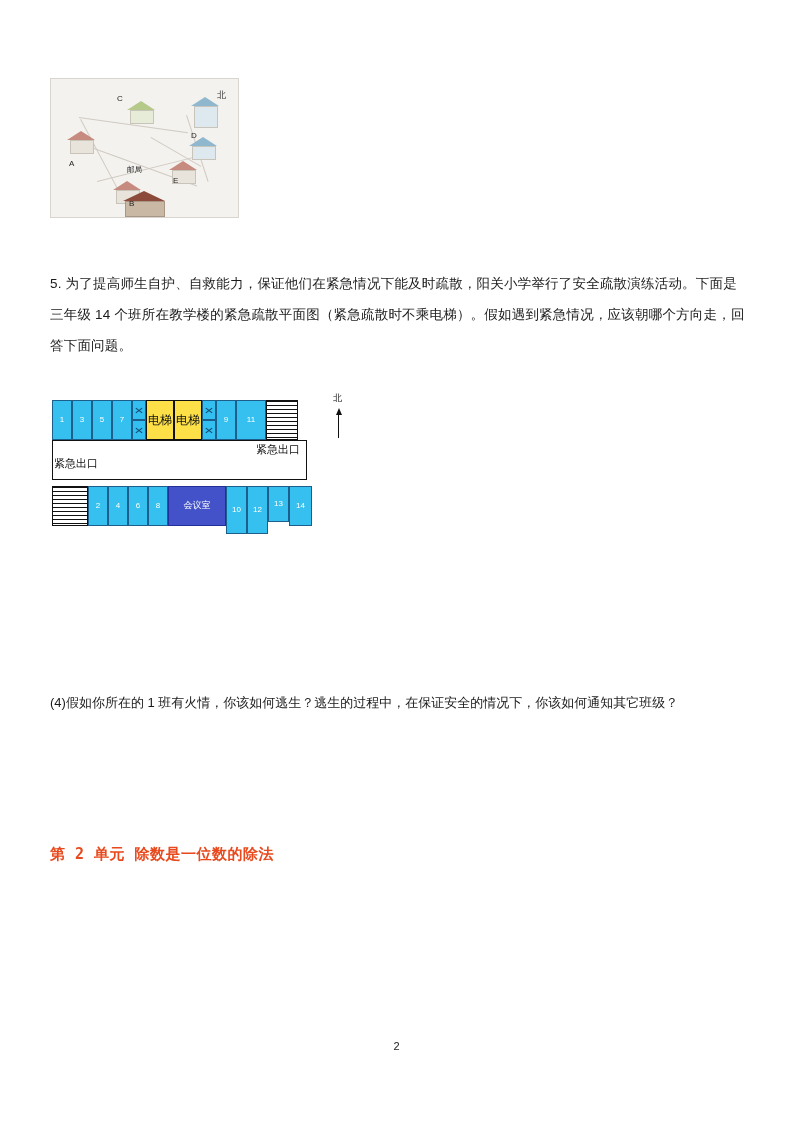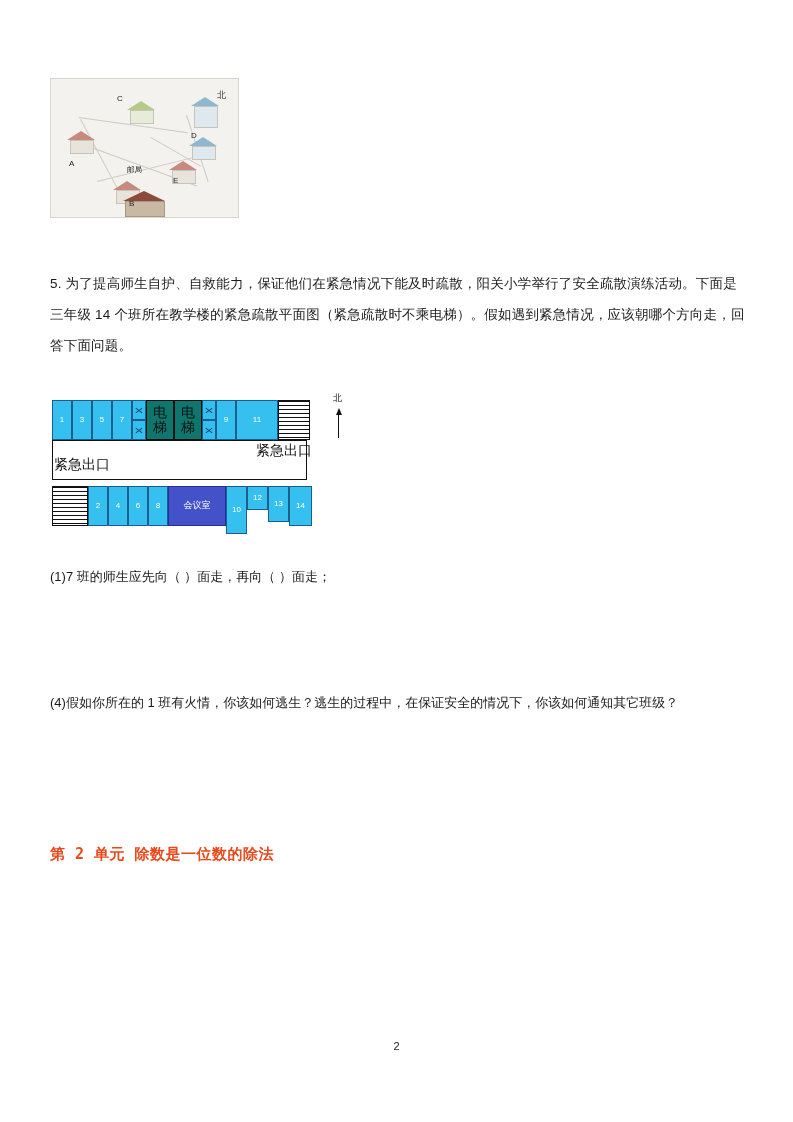--- a/index.html
+++ b/index.html
@@ -129,24 +129,24 @@
     background: #35c0f0;
     font-size: 8px;
     color: #ffffff;
     display: flex;
     align-items: center;
     justify-content: center;
     text-align: center;
     line-height: 1.05;
   }
   .cell.lift {
-    background: #0f766e;
+    background: #fde047;
     color: #111;
     border-color: #111;
-    font-size: 14px;
+    font-size: 12px;
     padding: 4px 1px;
   }
   .cell.meeting {
     background: #4352c8;
     color: #ffffff;
     font-size: 9px;
     border-color: #23309a;
   }
   .cell.x {
     background: #33bff0;
@@ -163,21 +163,21 @@
   .cell.x::before { transform: rotate(38deg); }
   .cell.x::after { transform: rotate(-38deg); }
   .stairs {
     box-sizing: border-box;
     border: 1px solid #111;
     background:
       repeating-linear-gradient(to bottom, #111 0px, #111 1px, #fff 1px, #fff 4px);
   }
   .fp-label {
     position: absolute;
-    font-size: 14px;
+    font-size: 11px;
     color: #111;
     white-space: nowrap;
   }
   .fp-north {
     position: absolute;
     font-size: 9px;
     color: #111;
   }
   .fp-arrow {
     position: absolute;
@@ -292,47 +292,46 @@
         <div class="cell x" style="width:14px;height:20px;"></div>
         <div class="cell x" style="width:14px;height:20px;"></div>
       </div>
       <div class="cell lift" style="width:28px;height:40px;">电梯</div>
       <div class="cell lift" style="width:28px;height:40px;">电梯</div>
       <div style="width:14px;height:40px;display:flex;flex-direction:column;">
         <div class="cell x" style="width:14px;height:20px;"></div>
         <div class="cell x" style="width:14px;height:20px;"></div>
       </div>
       <div class="cell" style="width:20px;height:40px;">9</div>
-      <div class="cell" style="width:42px;height:40px;text-align:center;">11</div>
+      <div class="cell" style="width:30px;height:40px;text-align:center;">11</div>
       <div class="stairs" style="width:32px;height:40px;"></div>
     </div>
 
     <div class="corridor" style="left:0px; top:48px; width:255px; height:40px;"></div>
 
     <div class="fp-label" style="left:2px; top:64px;">紧急出口</div>
     <div class="fp-label" style="left:204px; top:50px;">紧急出口</div>
 
     <div class="fp-row" style="left:0px; top:94px;">
       <div class="stairs" style="width:36px;height:40px;"></div>
       <div class="cell" style="width:20px;height:40px;">2</div>
       <div class="cell" style="width:20px;height:40px;">4</div>
       <div class="cell" style="width:20px;height:40px;">6</div>
       <div class="cell" style="width:20px;height:40px;">8</div>
       <div class="cell meeting" style="width:58px;height:40px;">会议室</div>
       <div class="cell" style="width:21px;height:48px;">10</div>
-      <div class="cell" style="width:21px;height:24px;">12</div>
+      <div class="cell" style="width:21px;height:48px;">12</div>
       <div class="cell" style="width:21px;height:36px;">13</div>
       <div class="cell" style="width:23px;height:40px;">14</div>
     </div>
 
     <div class="fp-north" style="left:281px; top:0px;">北</div>
     <div class="fp-arrow" style="left:284px; top:16px;"></div>
     <div class="fp-arrow-stem" style="left:286px; top:22px; height:24px;"></div>
   </div>
 
-  <div class="subq" style="top:562px;">(1)7 班的师生应先向（ ）面走，再向（ ）面走；</div>
   <div class="subq" style="top:686px; width:700px; line-height:33px;">(4)假如你所在的 1 班有火情，你该如何逃生？逃生的过程中，在保证安全的情况下，你该如何通知其它班级？</div>
 
   <div class="unit-heading">第 2 单元  除数是一位数的除法</div>
 
   <div class="page-number">2</div>
 
 </div>
 
 </body></html>

